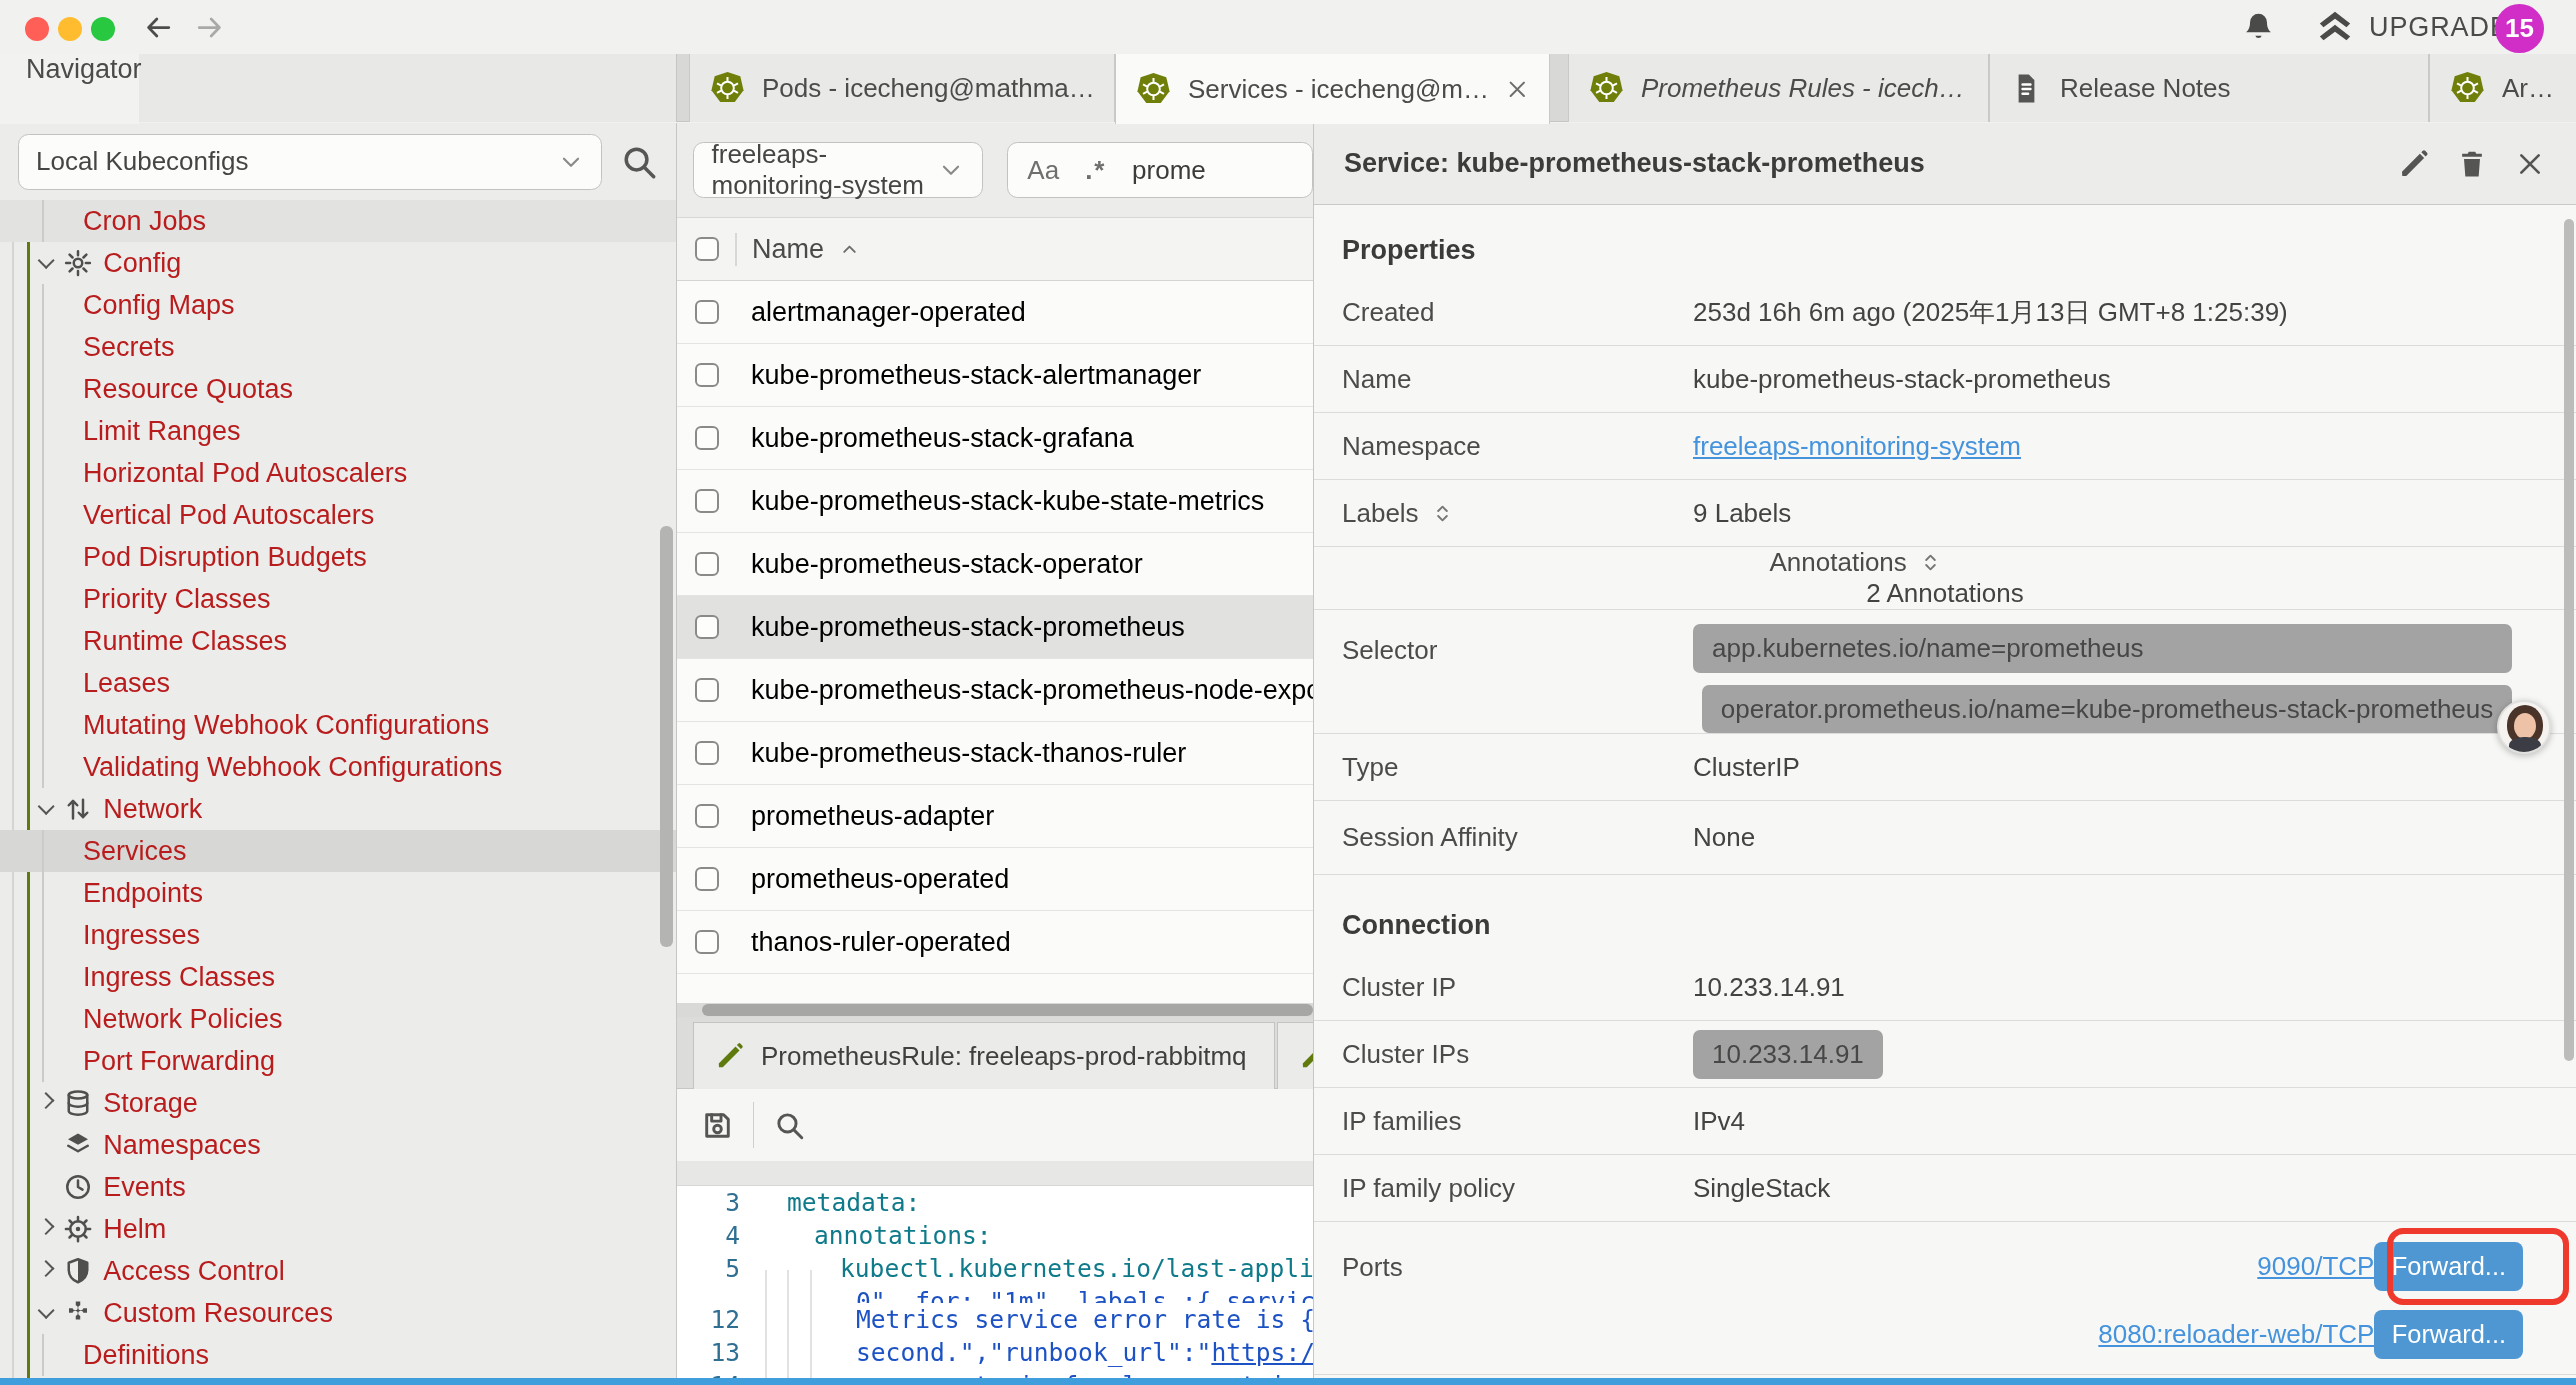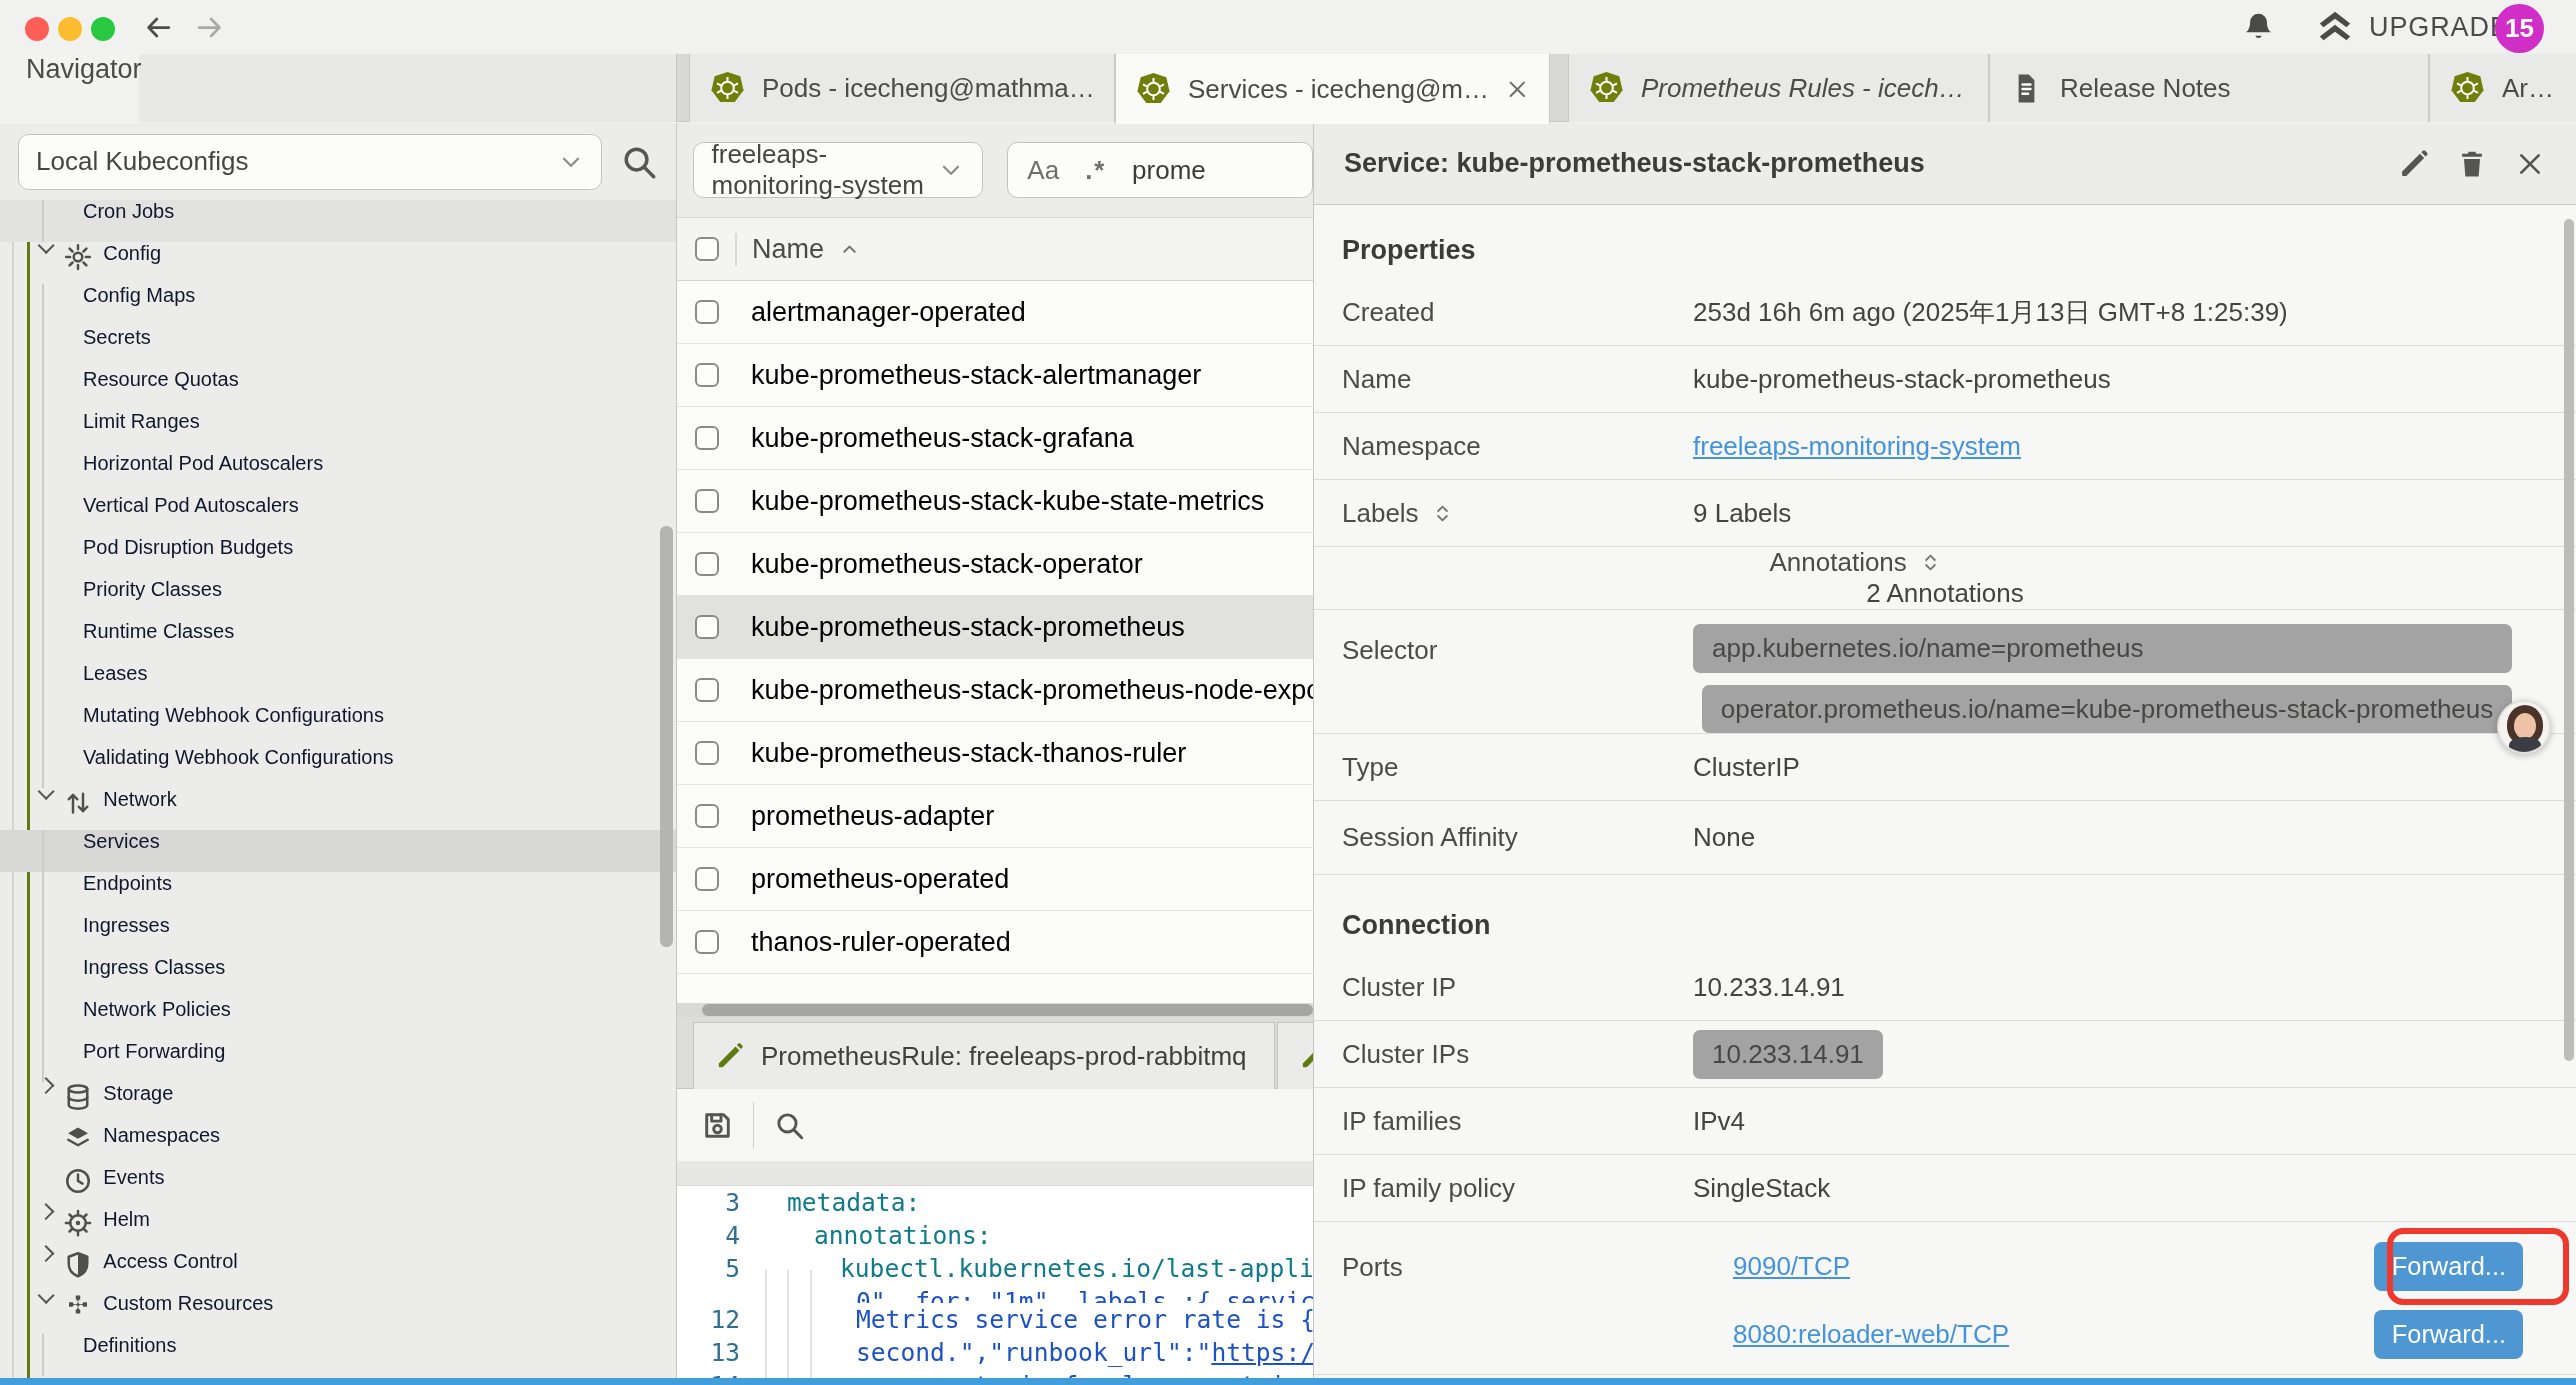--- a/index.html
+++ b/index.html
@@ -56,21 +56,21 @@
               padding:0 16px 0 17.5px; gap:16px; }
   .select-box { height:56px; background:#fcfcfb; border:1.8px solid #c2c2c1; border-radius:10.5px;
                 display:flex; align-items:center; padding:0 17.5px; font-size:26px; color:#454544; }
   #kubeconfig-select { flex:1; justify-content:space-between; }
   .chev-down { width:26px; height:26px; color:#8a8a89; flex:0 0 auto; }
   #sidebar-search { width:42px; height:42px; color:#565655; }
   #tree { position:absolute; left:0; top:77px; width:100%; bottom:0; }
   .guide { position:absolute; top:0; bottom:0; width:1.8px; background:#d4d4d3; }
   #guide-1 { left:12.3px; }
   #guide-olive { left:27px; width:2.6px; background:var(--olive,#5f7a0d); }
-  .tree-row { position:relative; height:42px; display:flex; font-size:20px; color:#0f172a; }
+  .tree-row { position:relative; height:42px; display:flex; align-items:center; font-size:27px; color:#b91c1c; }
   .tree-row.leaf::before { content:""; position:absolute; left:42px; top:0; bottom:0; width:1.8px; background:#cbcbca; }
   .tree-row.highlighted { background:#e2e2e1; }
   .tree-row.selected { background:#d7d7d6; }
   .tree-row .chev { width:12.3px; height:12.3px; border-right:2.6px solid #565655; border-bottom:2.6px solid #565655;
                     margin-left:40px; transform:rotate(45deg) translate(-1.8px,-1.8px); flex:0 0 auto; }
   .tree-row.collapsed .chev { transform:rotate(-45deg) translate(1.8px,-1.8px); }
   .tree-row .tree-icon { width:30px; height:30px; margin-left:10.5px; color:#4f4f4e; flex:0 0 auto; }
   .tree-row.group-plain .chev { visibility:hidden; }
   .tree-row .tree-label { margin-left:10.5px; }
   .tree-row.leaf .tree-label { margin-left:83px; }
@@ -147,21 +147,21 @@
   .chip { display:inline-block; background:#a3a3a3; border-radius:7px; padding:8.8px 19px; color:#474746; }
   .row-annotations { min-height:61px;flex-direction:column; }
   .row-selector { min-height:121px; align-items:flex-start; padding-top:14px; }
   .row-selector .p-label { margin-top:10.5px; }
   .chip-col { display:flex; flex-direction:column; gap:12.3px; }
   .chip-col .chip:nth-child(2) { margin-left:8.8px; }
   .row-session { min-height:74px; }
   #connection-title { margin-top:21px; }
   .row-ports { position:relative; align-items:flex-start; padding-top:10.5px; padding-bottom:5px;gap:40px; }
   .row-ports .p-label { margin-top:19px; }
-  .port-lines { flex:1; display:flex; flex-direction:column; }
+  .port-lines { flex:1; display:flex; flex-direction:column;align-items:flex-end; }
   .port-line { height:68px; display:flex; align-items:center; justify-content:space-between; }
   .fwd-btn { width:149px; height:49px; background:var(--accent-blue,#4e97d3); color:#fff; border:none;
              border-radius:8px; font-size:25.4px; font-family:inherit; margin-right:24.6px; }
   #annotation-box { position:absolute; top:5.3px; right:7px; width:182px; height:77px;
                     border:6.1px solid var(--annotation-red,#ee392c); border-radius:16px; }
   #avatar { position:absolute; left:1183px; top:577px; width:54px; height:54px; border-radius:50%;
             background:#f6f2ef; border:2.6px solid #e0e0df; box-shadow:0 1.8px 7px rgba(0,0,0,.25); overflow:hidden; }
   #avatar .hair { position:absolute; left:8px; top:2.6px; width:36px; height:40px; border-radius:50% 50% 46% 46%; background:#4a3328; }
   #avatar .face { position:absolute; left:15px; top:10.5px; width:22px; height:26px; border-radius:50%; background:#eec2a6; }
   #avatar .shirt { position:absolute; left:9.6px; bottom:-3.5px; width:32px; height:19px; border-radius:45% 45% 0 0; background:#3c3c44; }

